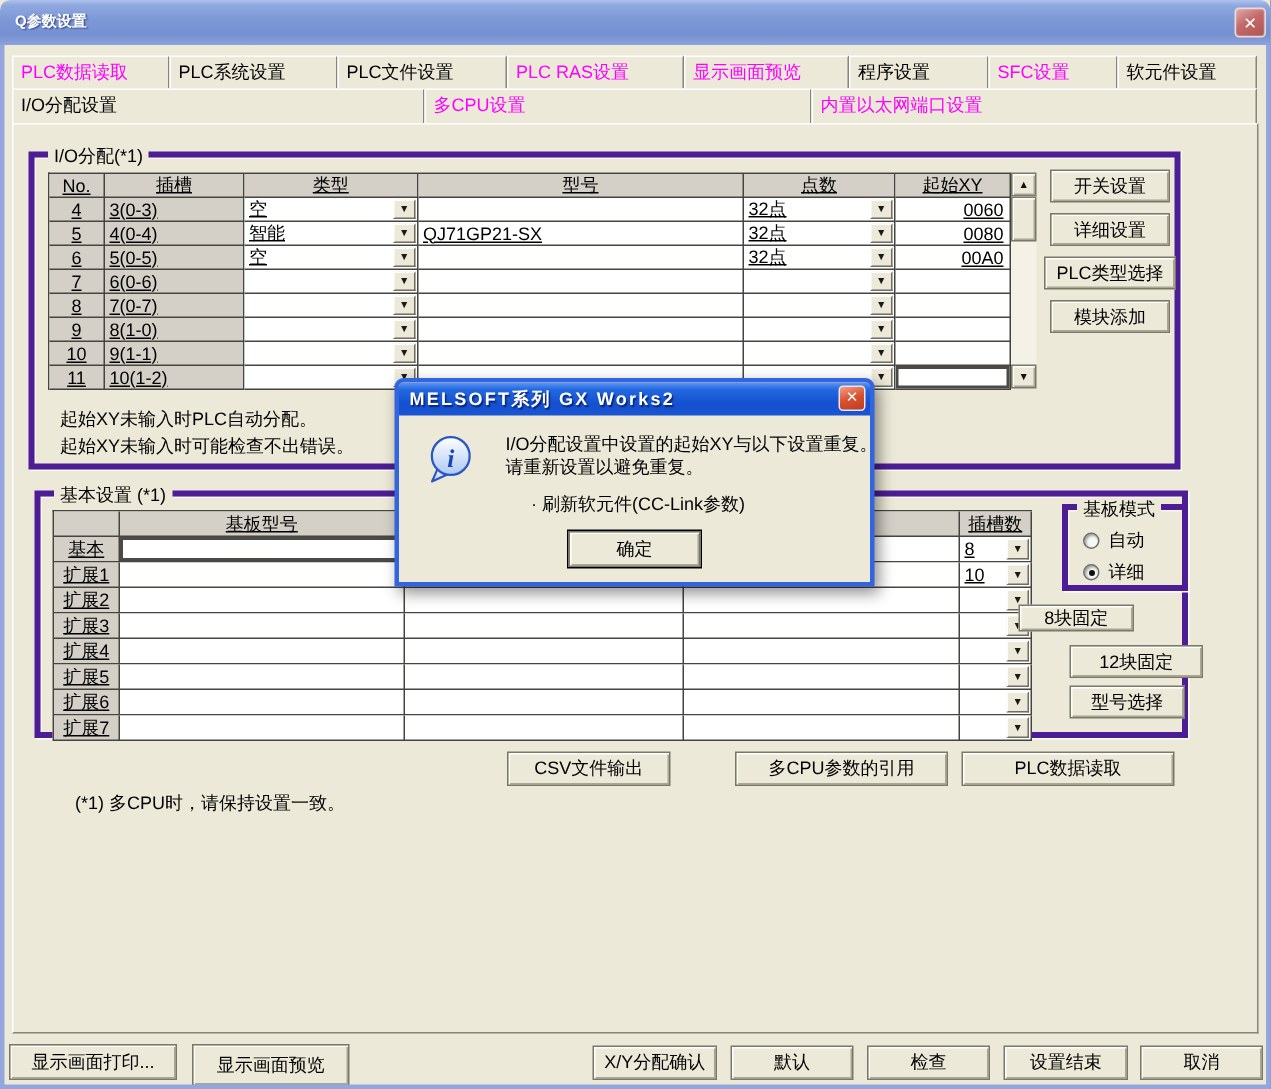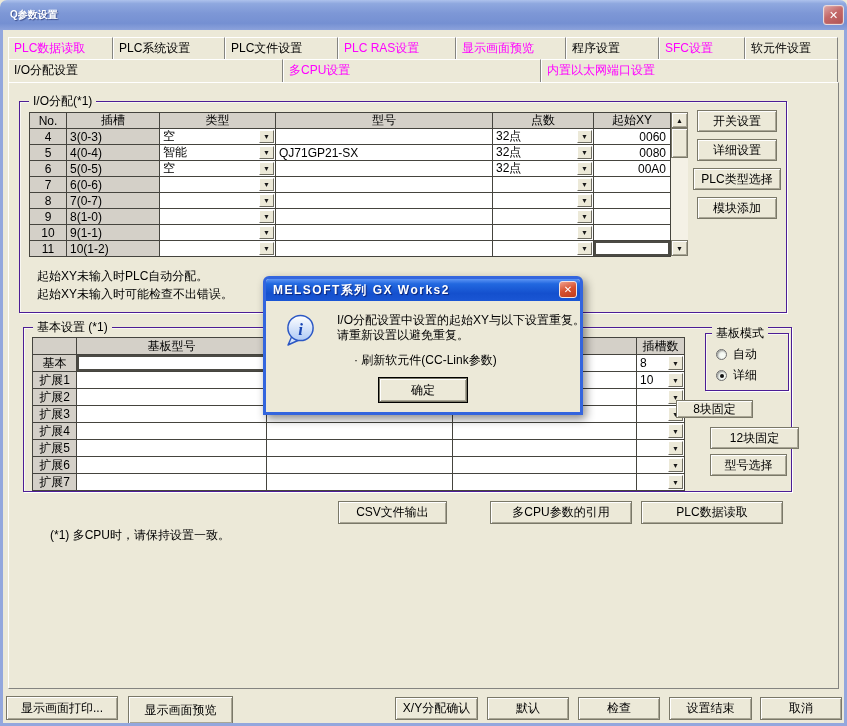--- a/index.html
+++ b/index.html
@@ -26,23 +26,23 @@
     background:linear-gradient(150deg,#DDA8A8 0%,#C46969 45%,#B05454 100%);
     border:1px solid #E9DADA; box-shadow:inset 0 0 1px #fff; }
   .tab {
     position:absolute; height:23px; background:#ECE9D8; padding-left:5px;
     border:1px solid #848480; border-left-color:#FFFFFF; border-top-color:#FFFFFF; border-bottom:none;
     line-height:21px; white-space:nowrap; overflow:hidden;
   }
   .tab.magenta { color:#FF00FF; }
   .page { position:absolute; left:8px; top:82px; width:831px; height:607px; background:#ECE9D8;
     border:1px solid; border-color:#FFFFFF #848480 #848480 #FFFFFF; }
-  .gbox { position:absolute; border:1px solid #4c1d95; box-shadow:1px 1px 0 #FFFFFF, inset 1px 1px 0 rgba(255,255,255,.65); }
+  .gbox { position:absolute; border:4px solid #4c1d95; box-shadow:1px 1px 0 #FFFFFF, inset 1px 1px 0 rgba(255,255,255,.65); }
   .glabel { position:absolute; top:-8px; background:#ECE9D8; padding:0 4px; line-height:15px; white-space:nowrap; }
-  .grid { position:absolute; display:grid; background:#FFFFFF; border-top:1px solid #45443E; border-left:1px solid #45443E; }
+  .grid { position:absolute; display:grid; background:#FFFFFF; border-top:1px solid #45443E; border-left:1px solid #45443E;text-decoration:underline; }
   .gc { border-right:1px solid #45443E; border-bottom:1px solid #45443E; overflow:hidden;
     white-space:nowrap; display:flex; align-items:center; padding-left:3px; background:#FFFFFF; }
   .gc.hdr { background:#D4D0C8; justify-content:center; padding:0; }
   .gc.gray { background:#D4D0C8; }
   .gc.cno { background:#D4D0C8; justify-content:center; padding:0; }
   .gc.right { justify-content:flex-end; padding-right:4px; padding-left:0; }
   .gc.rel { position:relative; padding-right:18px; }
   .gc.focus-cell { box-shadow:inset 0 0 0 2px #4B4A44; }
   .ddbtn { position:absolute; right:1px; top:1px; bottom:1px; width:15px; background:#ECE9D8;
     border:1px solid; border-color:#FFFFFF #6F6D62 #6F6D62 #FFFFFF;
@@ -58,21 +58,21 @@
     display:flex; align-items:center; justify-content:center; font-size:7px; color:#111; }
   .sb-thumb { position:absolute; left:0; top:16px; width:17px; height:30px; background:#ECE9D8;
     border:1px solid #7A7868; box-shadow:inset 1px 1px 0 #FFFFFF, inset -1px -1px 0 #A9A695; }
   .radio-row { position:absolute; display:flex; align-items:center; gap:6px; }
   .radio { width:11px; height:11px; border-radius:50%; background:#F6FAF4; border:1px solid #6d6d6d;
     box-shadow:inset 1px 1px 2px rgba(0,0,0,.4); position:relative; }
   .radio.selected::after { content:""; position:absolute; left:3px; top:3px; width:4px; height:4px;
     background:#101010; border-radius:50%; }
   .msgbox { position:absolute; left:263px; top:252px; width:320px; height:139px; z-index:20;
     border:3px solid #3365DE; border-radius:6px 6px 0 0; overflow:hidden; background:#ECE9D8;
-    box-shadow:3px 4px 10px rgba(0,0,0,.45);margin-top:24px; }
+    box-shadow:3px 4px 10px rgba(0,0,0,.45); }
   .msgbox .mtitle { position:absolute; left:0; top:0; right:0; height:22px;
     background:linear-gradient(180deg,#5C94F4 0%,#2268E0 22%,#1450CE 65%,#1A56D4 100%); }
   .msgbox .mtitle .ttext { position:absolute; left:7px; top:0; line-height:22px; color:#fff;
     font-weight:bold; letter-spacing:1.5px; font-size:12px; text-shadow:1px 1px 1px rgba(0,0,60,.6); }
   .xbtn.msg { right:3px; top:2px; width:18px; height:17px; font-size:10px; position:absolute;
     background:linear-gradient(160deg,#F0A08C 0%,#D8512F 50%,#C03C1C 100%); border:1px solid #F4E4E0; }
   .mbody { position:absolute; left:0; top:22px; right:0; bottom:0; }
   .mline { position:absolute; white-space:nowrap; }
 </style>
 </head>

